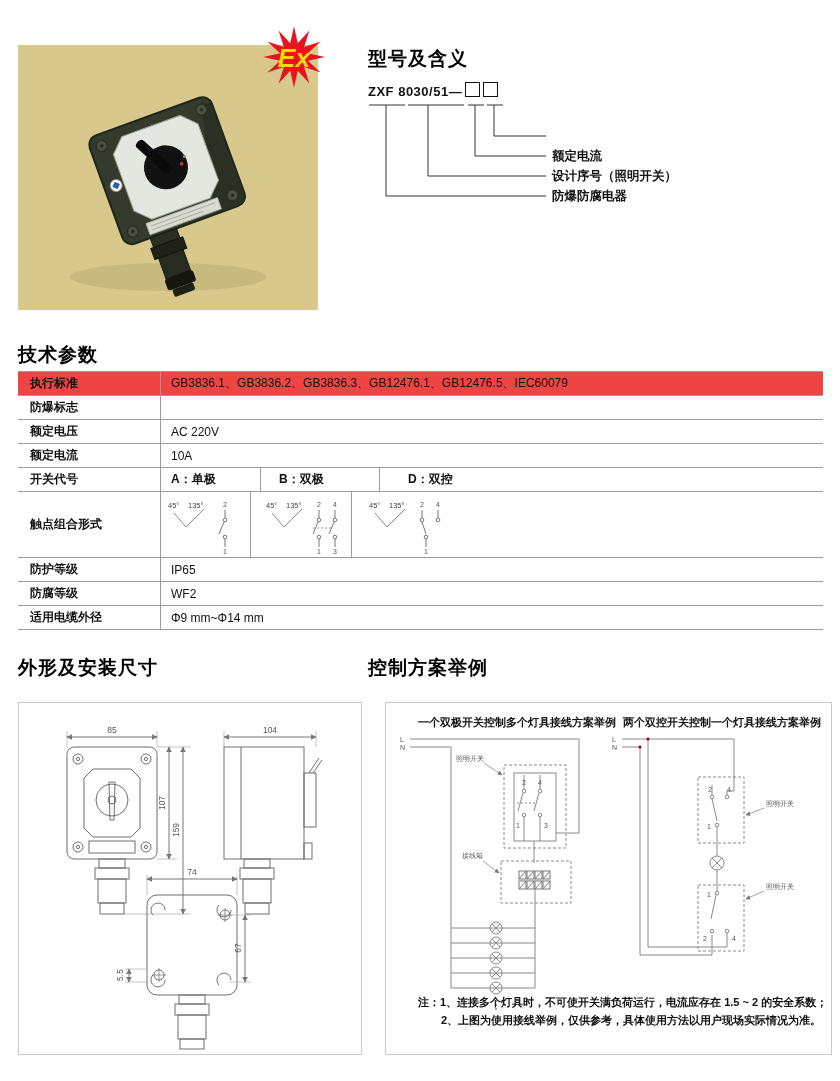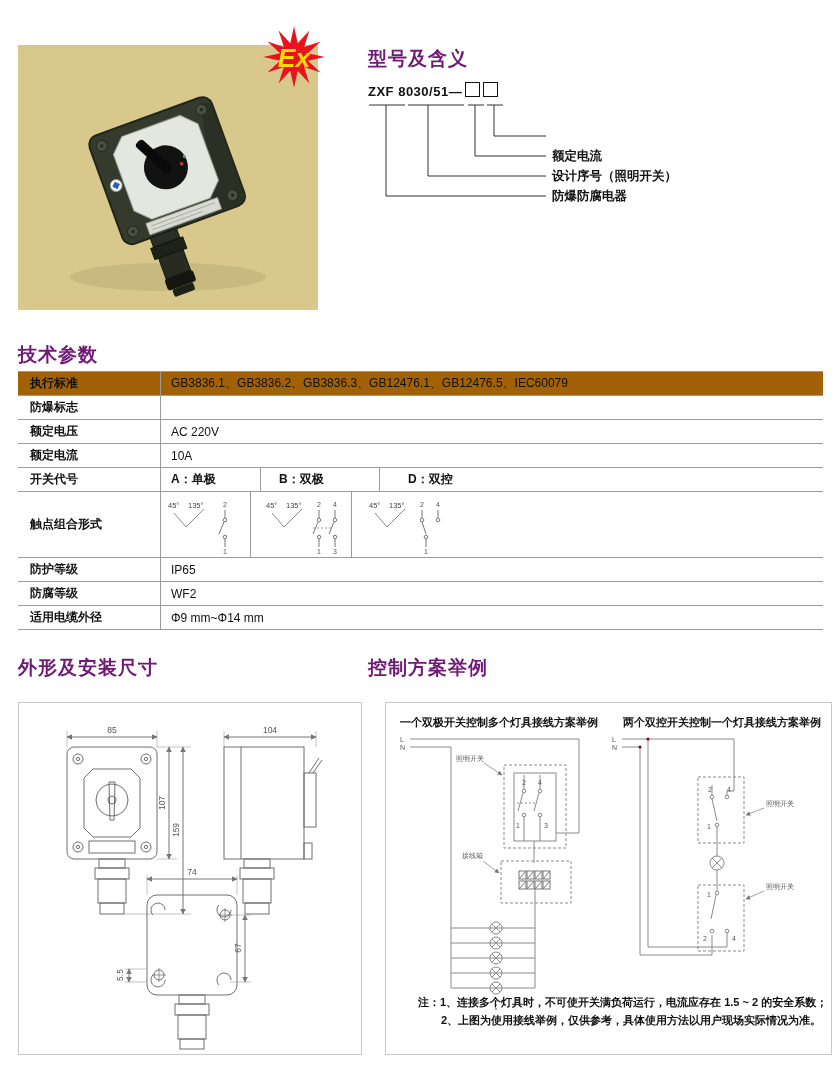--- a/index.html
+++ b/index.html
@@ -1,35 +1,35 @@
 <!DOCTYPE html>
 <html><head>
 <meta charset="utf-8">
 <style>
   html,body{margin:0;padding:0;background:#fff;}
   #page{position:relative;width:840px;height:1081px;background:#ffffff;overflow:hidden;
         font-family:"Liberation Sans","DejaVu Sans",sans-serif;color:#111;}
   .abs{position:absolute;}
-  .sec-title{color:#701a75;font-size:19px;font-weight:bold;letter-spacing:1px;}
+  .sec-title{color:#000000;font-size:19px;font-weight:bold;letter-spacing:1px;}
   
   #photo{left:18px;top:45px;width:300px;height:265px;background:#d9c88c;}
   #exbadge{left:250px;top:24px;width:88px;height:66px;}
   
   #model-line{left:368px;top:82px;font-size:13px;font-weight:600;letter-spacing:.5px;white-space:nowrap;}
   .code-box{display:inline-block;width:13px;height:13px;border:1.6px solid #111;margin-left:3px;vertical-align:-1px;}
   .callout-label{position:absolute;left:552px;font-size:12.5px;font-weight:bold;white-space:nowrap;}
   
   #ttable{left:18px;top:371px;width:805px;border-top:1px solid #9b9b9b;font-size:12px;}
   .t-row{display:flex;border-bottom:1px solid #9b9b9b;height:23px;}
   .t-row.tall{height:65px;}
   .t-label{width:130px;padding-left:12px;font-weight:bold;border-right:1px solid #9b9b9b;
            display:flex;align-items:center;flex:0 0 auto;}
   .t-val{flex:1;padding-left:10px;display:flex;align-items:center;}
   .t-sub{border-right:1px solid #9b9b9b;display:flex;align-items:center;flex:0 0 auto;}
-  .hl{background:#a16207;}
+  .hl{background:#ef4444;}
   
   .panel{position:absolute;border:1px solid #c9c9c9;background:#fff;}
   #dim-panel{left:18px;top:702px;width:342px;height:351px;}
   #ctl-panel{left:385px;top:702px;width:445px;height:351px;}
   .sub-title{position:absolute;font-size:11px;font-weight:bold;white-space:nowrap;}
   .note-line{position:absolute;font-size:11px;font-weight:bold;white-space:nowrap;}
   svg text{font-family:"Liberation Sans","DejaVu Sans",sans-serif;}
   .dimtxt{font-size:8.5px;fill:#555;}
   .circtxt{font-size:7px;fill:#555;}
   .numtxt{font-size:7px;fill:#555;}
@@ -283,21 +283,21 @@
         <rect x="161" y="336" width="24" height="10"></rect>
       </g>
       <text class="dimtxt" x="173" y="172" text-anchor="middle">74</text>
       <text class="dimtxt" text-anchor="middle" transform="rotate(-90 222 245)" x="222" y="245">67</text>
       <text class="dimtxt" text-anchor="middle" transform="rotate(-90 104 272)" x="104" y="272">5.5</text>
     </svg>
   </div>
 
   <div class="abs sec-title" style="left:368px;top:655px;text-align:right;">控制方案举例</div>
   <div class="panel" id="ctl-panel">
-    <div class="sub-title" style="left:14px;top:12px;">一个双极开关控制多个灯具接线方案举例</div>
+    <div class="sub-title" style="left:32px;top:12px;">一个双极开关控制多个灯具接线方案举例</div>
     <div class="sub-title" style="left:237px;top:12px;">两个双控开关控制一个灯具接线方案举例</div>
     <svg class="abs" style="left:0;top:0;" width="443" height="351">
       <defs>
         <marker id="ar2" viewBox="0 0 10 10" refX="9" refY="5" markerWidth="6" markerHeight="6" orient="auto">
           <path d="M0,0L10,5L0,10z" fill="#777"></path>
         </marker>
       </defs>
 
       <g>
         <text class="circtxt" x="14" y="39">L</text>

